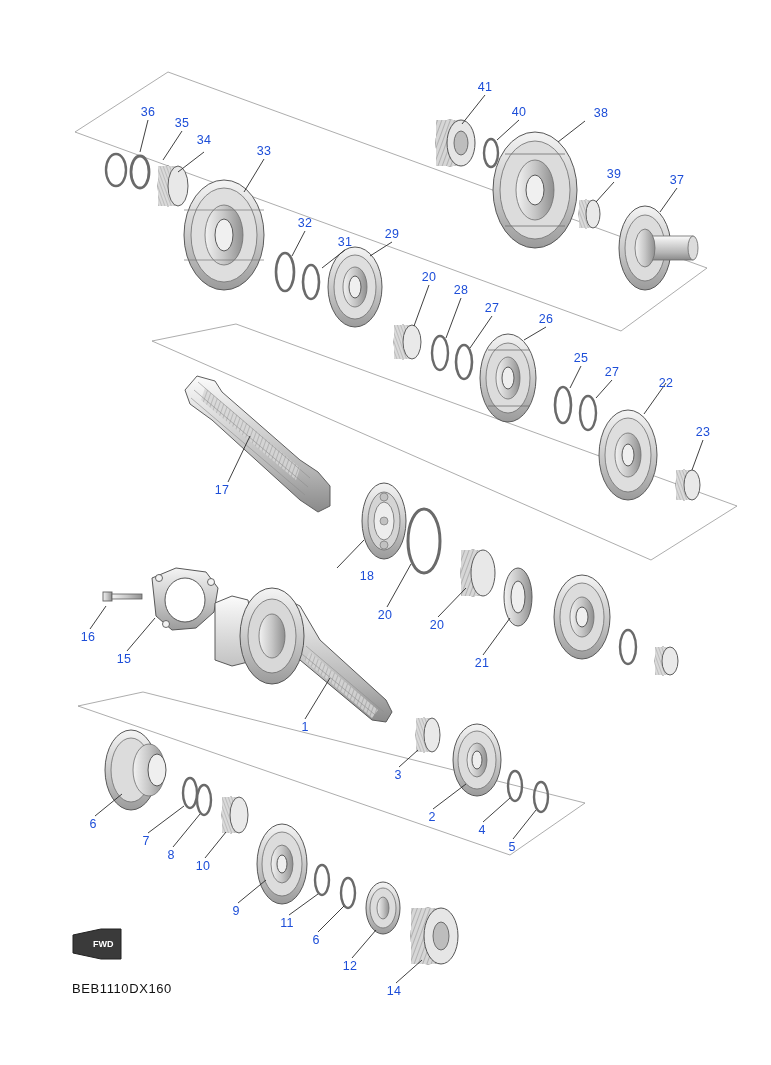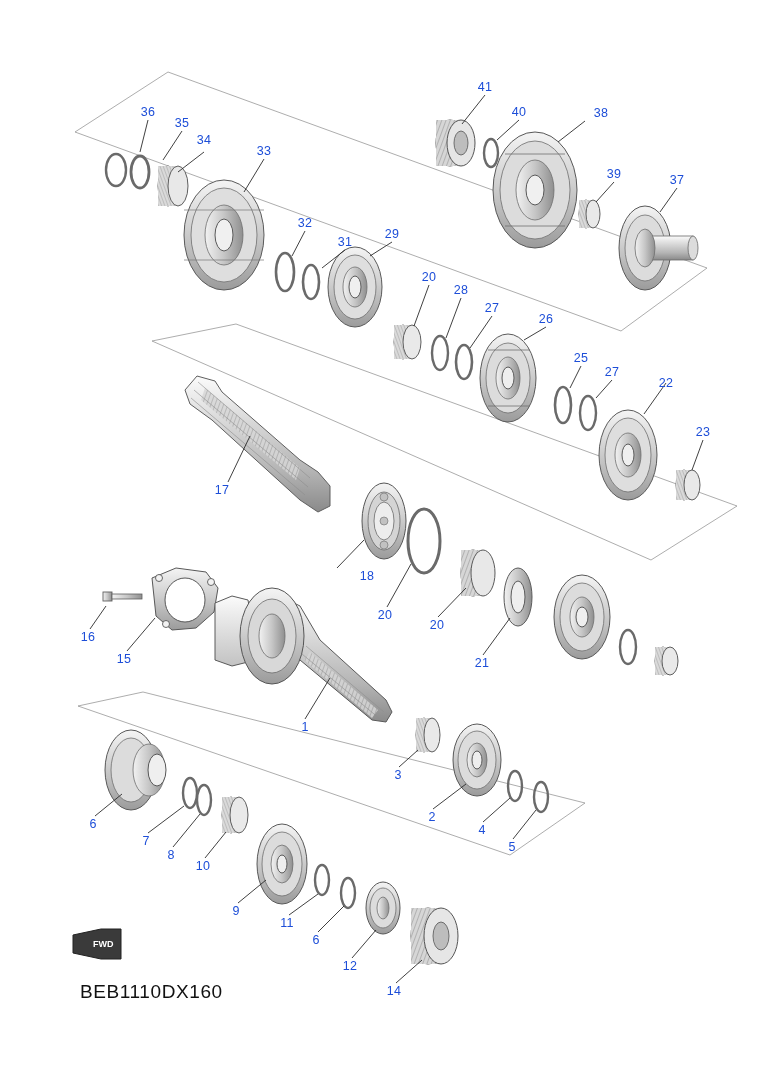--- a/index.html
+++ b/index.html
@@ -28,24 +28,24 @@
     position: absolute;
     font-family: "Liberation Sans", sans-serif;
     font-size: 12.5px;
     color: #1d4ed8;
     letter-spacing: 0.2px;
     white-space: nowrap;
     transform: translate(-50%, -50%);
   }
   #partnum {
     position: absolute;
-    left: 80px;
+    left: 72px;
     top: 981px;
     font-family: "Liberation Sans", sans-serif;
-    font-size: 19px;
+    font-size: 13px;
     letter-spacing: 0.6px;
     color: #111;
   }
   #fwd-badge {
     position: absolute;
     left: 71px;
     top: 927px;
     width: 52px;
     height: 34px;
   }

